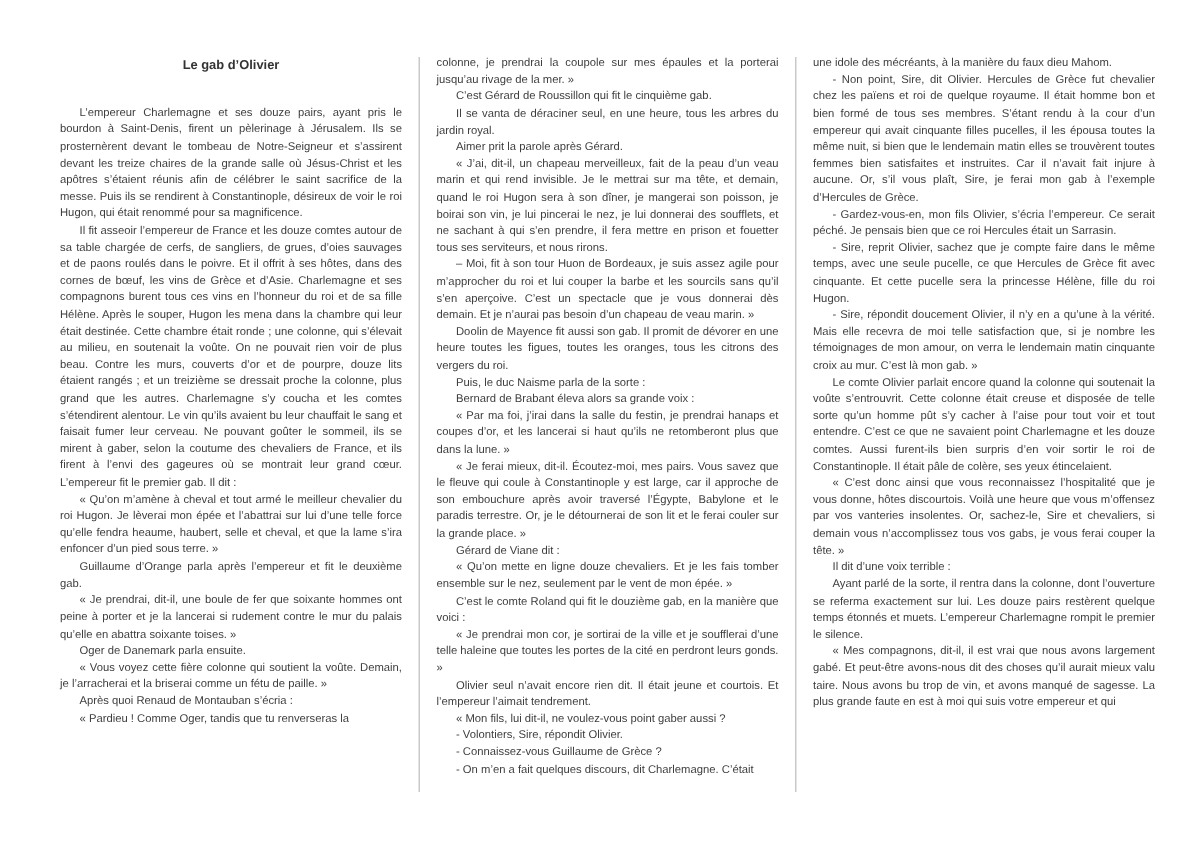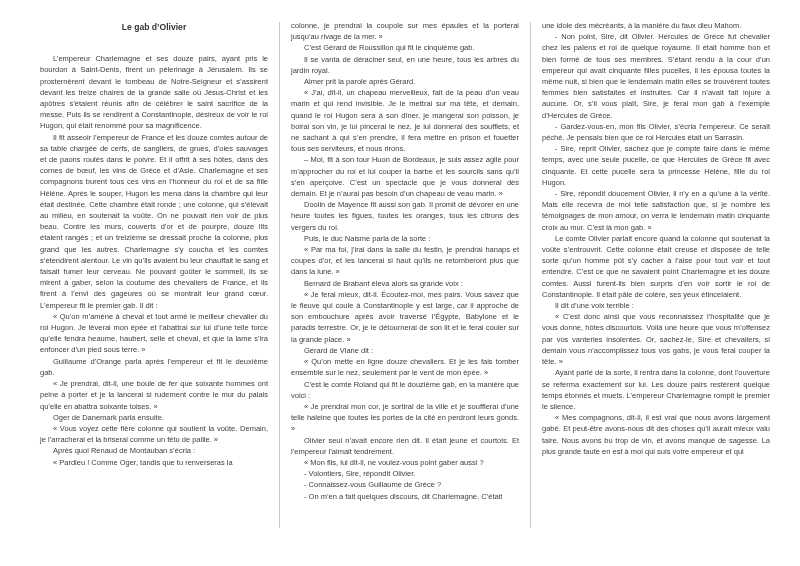--- a/index.html
+++ b/index.html
@@ -3,21 +3,21 @@
 <meta charset="utf-8">
 <style>
   html, body { margin: 0; padding: 0; background: #e8e8e8; }
   .page {
     position: relative;
     width: 800px;
     height: 566px;
     margin: 0 auto;
     background: #ffffff;
     box-sizing: border-box;
-    padding: 20px 30px 0 40px;
+    padding: 36px 30px 0 40px;
     display: flex;
     overflow: hidden;
     font-family: "Liberation Sans", sans-serif;
     color: #3d3d3d;
   }
   .col {
     width: 228px;
     flex: 0 0 228px;
     font-size: 7.5px;
     line-height: 11.2px;
@@ -65,22 +65,22 @@
 
   <div class="col">
     <p class="para noindent">colonne, je prendrai la coupole sur mes épaules et la porterai jusqu’au rivage de la mer. »</p>
     <p class="para">C’est Gérard de Roussillon qui fit le cinquième gab.</p>
     <p class="para">Il se vanta de déraciner seul, en une heure, tous les arbres du jardin royal.</p>
     <p class="para">Aimer prit la parole après Gérard.</p>
     <p class="para">« J’ai, dit-il, un chapeau merveilleux, fait de la peau d’un veau marin et qui rend invisible. Je le mettrai sur ma tête, et demain, quand le roi Hugon sera à son dîner, je mangerai son poisson, je boirai son vin, je lui pincerai le nez, je lui donnerai des soufflets, et ne sachant à qui s’en prendre, il fera mettre en prison et fouetter tous ses serviteurs, et nous rirons.</p>
     <p class="para">– Moi, fit à son tour Huon de Bordeaux, je suis assez agile pour m’approcher du roi et lui couper la barbe et les sourcils sans qu’il s’en aperçoive. C’est un spectacle que je vous donnerai dès demain. Et je n’aurai pas besoin d’un chapeau de veau marin. »</p>
     <p class="para">Doolin de Mayence fit aussi son gab. Il promit de dévorer en une heure toutes les figues, toutes les oranges, tous les citrons des vergers du roi.</p>
     <p class="para">Puis, le duc Naisme parla de la sorte :</p>
+    <p class="para">Bernard de Brabant éleva alors sa grande voix :</p>
     <p class="para">« Par ma foi, j’irai dans la salle du festin, je prendrai hanaps et coupes d’or, et les lancerai si haut qu’ils ne retomberont plus que dans la lune. »</p>
-    <p class="para">Bernard de Brabant éleva alors sa grande voix :</p>
     <p class="para">« Je ferai mieux, dit-il. Écoutez-moi, mes pairs. Vous savez que le fleuve qui coule à Constantinople y est large, car il approche de son embouchure après avoir traversé l’Égypte, Babylone et le paradis terrestre. Or, je le détournerai de son lit et le ferai couler sur la grande place. »</p>
     <p class="para">Gérard de Viane dit :</p>
     <p class="para">« Qu’on mette en ligne douze chevaliers. Et je les fais tomber ensemble sur le nez, seulement par le vent de mon épée. »</p>
     <p class="para">C’est le comte Roland qui fit le douzième gab, en la manière que voici :</p>
     <p class="para">« Je prendrai mon cor, je sortirai de la ville et je soufflerai d’une telle haleine que toutes les portes de la cité en perdront leurs gonds. »</p>
     <p class="para">Olivier seul n’avait encore rien dit. Il était jeune et courtois. Et l’empereur l’aimait tendrement.</p>
     <p class="para">« Mon fils, lui dit-il, ne voulez-vous point gaber aussi ?</p>
     <p class="para">- Volontiers, Sire, répondit Olivier.</p>
     <p class="para">- Connaissez-vous Guillaume de Grèce ?</p>
     <p class="para">- On m’en a fait quelques discours, dit Charlemagne. C’était</p>
@@ -88,19 +88,19 @@
 
   <div class="col-divider"></div>
 
   <div class="col">
     <p class="para noindent">une idole des mécréants, à la manière du faux dieu Mahom.</p>
     <p class="para">- Non point, Sire, dit Olivier. Hercules de Grèce fut chevalier chez les païens et roi de quelque royaume. Il était homme bon et bien formé de tous ses membres. S’étant rendu à la cour d’un empereur qui avait cinquante filles pucelles, il les épousa toutes la même nuit, si bien que le lendemain matin elles se trouvèrent toutes femmes bien satisfaites et instruites. Car il n’avait fait injure à aucune. Or, s’il vous plaît, Sire, je ferai mon gab à l’exemple d’Hercules de Grèce.</p>
     <p class="para">- Gardez-vous-en, mon fils Olivier, s’écria l’empereur. Ce serait péché. Je pensais bien que ce roi Hercules était un Sarrasin.</p>
     <p class="para">- Sire, reprit Olivier, sachez que je compte faire dans le même temps, avec une seule pucelle, ce que Hercules de Grèce fit avec cinquante. Et cette pucelle sera la princesse Hélène, fille du roi Hugon.</p>
     <p class="para">- Sire, répondit doucement Olivier, il n’y en a qu’une à la vérité. Mais elle recevra de moi telle satisfaction que, si je nombre les témoignages de mon amour, on verra le lendemain matin cinquante croix au mur. C’est là mon gab. »</p>
     <p class="para">Le comte Olivier parlait encore quand la colonne qui soutenait la voûte s’entrouvrit. Cette colonne était creuse et disposée de telle sorte qu’un homme pût s’y cacher à l’aise pour tout voir et tout entendre. C’est ce que ne savaient point Charlemagne et les douze comtes. Aussi furent-ils bien surpris d’en voir sortir le roi de Constantinople. Il était pâle de colère, ses yeux étincelaient.</p>
+    <p class="para">« C’est donc ainsi que vous reconnaissez l’hospitalité que je vous donne, hôtes discourtois. Voilà une heure que vous m’offensez par vos vanteries insolentes. Or, sachez-le, Sire et chevaliers, si demain vous n’accomplissez tous vos gabs, je vous ferai couper la tête. »</p>
     <p class="para">Il dit d’une voix terrible :</p>
-    <p class="para">« C’est donc ainsi que vous reconnaissez l’hospitalité que je vous donne, hôtes discourtois. Voilà une heure que vous m’offensez par vos vanteries insolentes. Or, sachez-le, Sire et chevaliers, si demain vous n’accomplissez tous vos gabs, je vous ferai couper la tête. »</p>
     <p class="para">Ayant parlé de la sorte, il rentra dans la colonne, dont l’ouverture se referma exactement sur lui. Les douze pairs restèrent quelque temps étonnés et muets. L’empereur Charlemagne rompit le premier le silence.</p>
     <p class="para">« Mes compagnons, dit-il, il est vrai que nous avons largement gabé. Et peut-être avons-nous dit des choses qu’il aurait mieux valu taire. Nous avons bu trop de vin, et avons manqué de sagesse. La plus grande faute en est à moi qui suis votre empereur et qui</p>
   </div>
 
 </div>
 
 </body></html>

